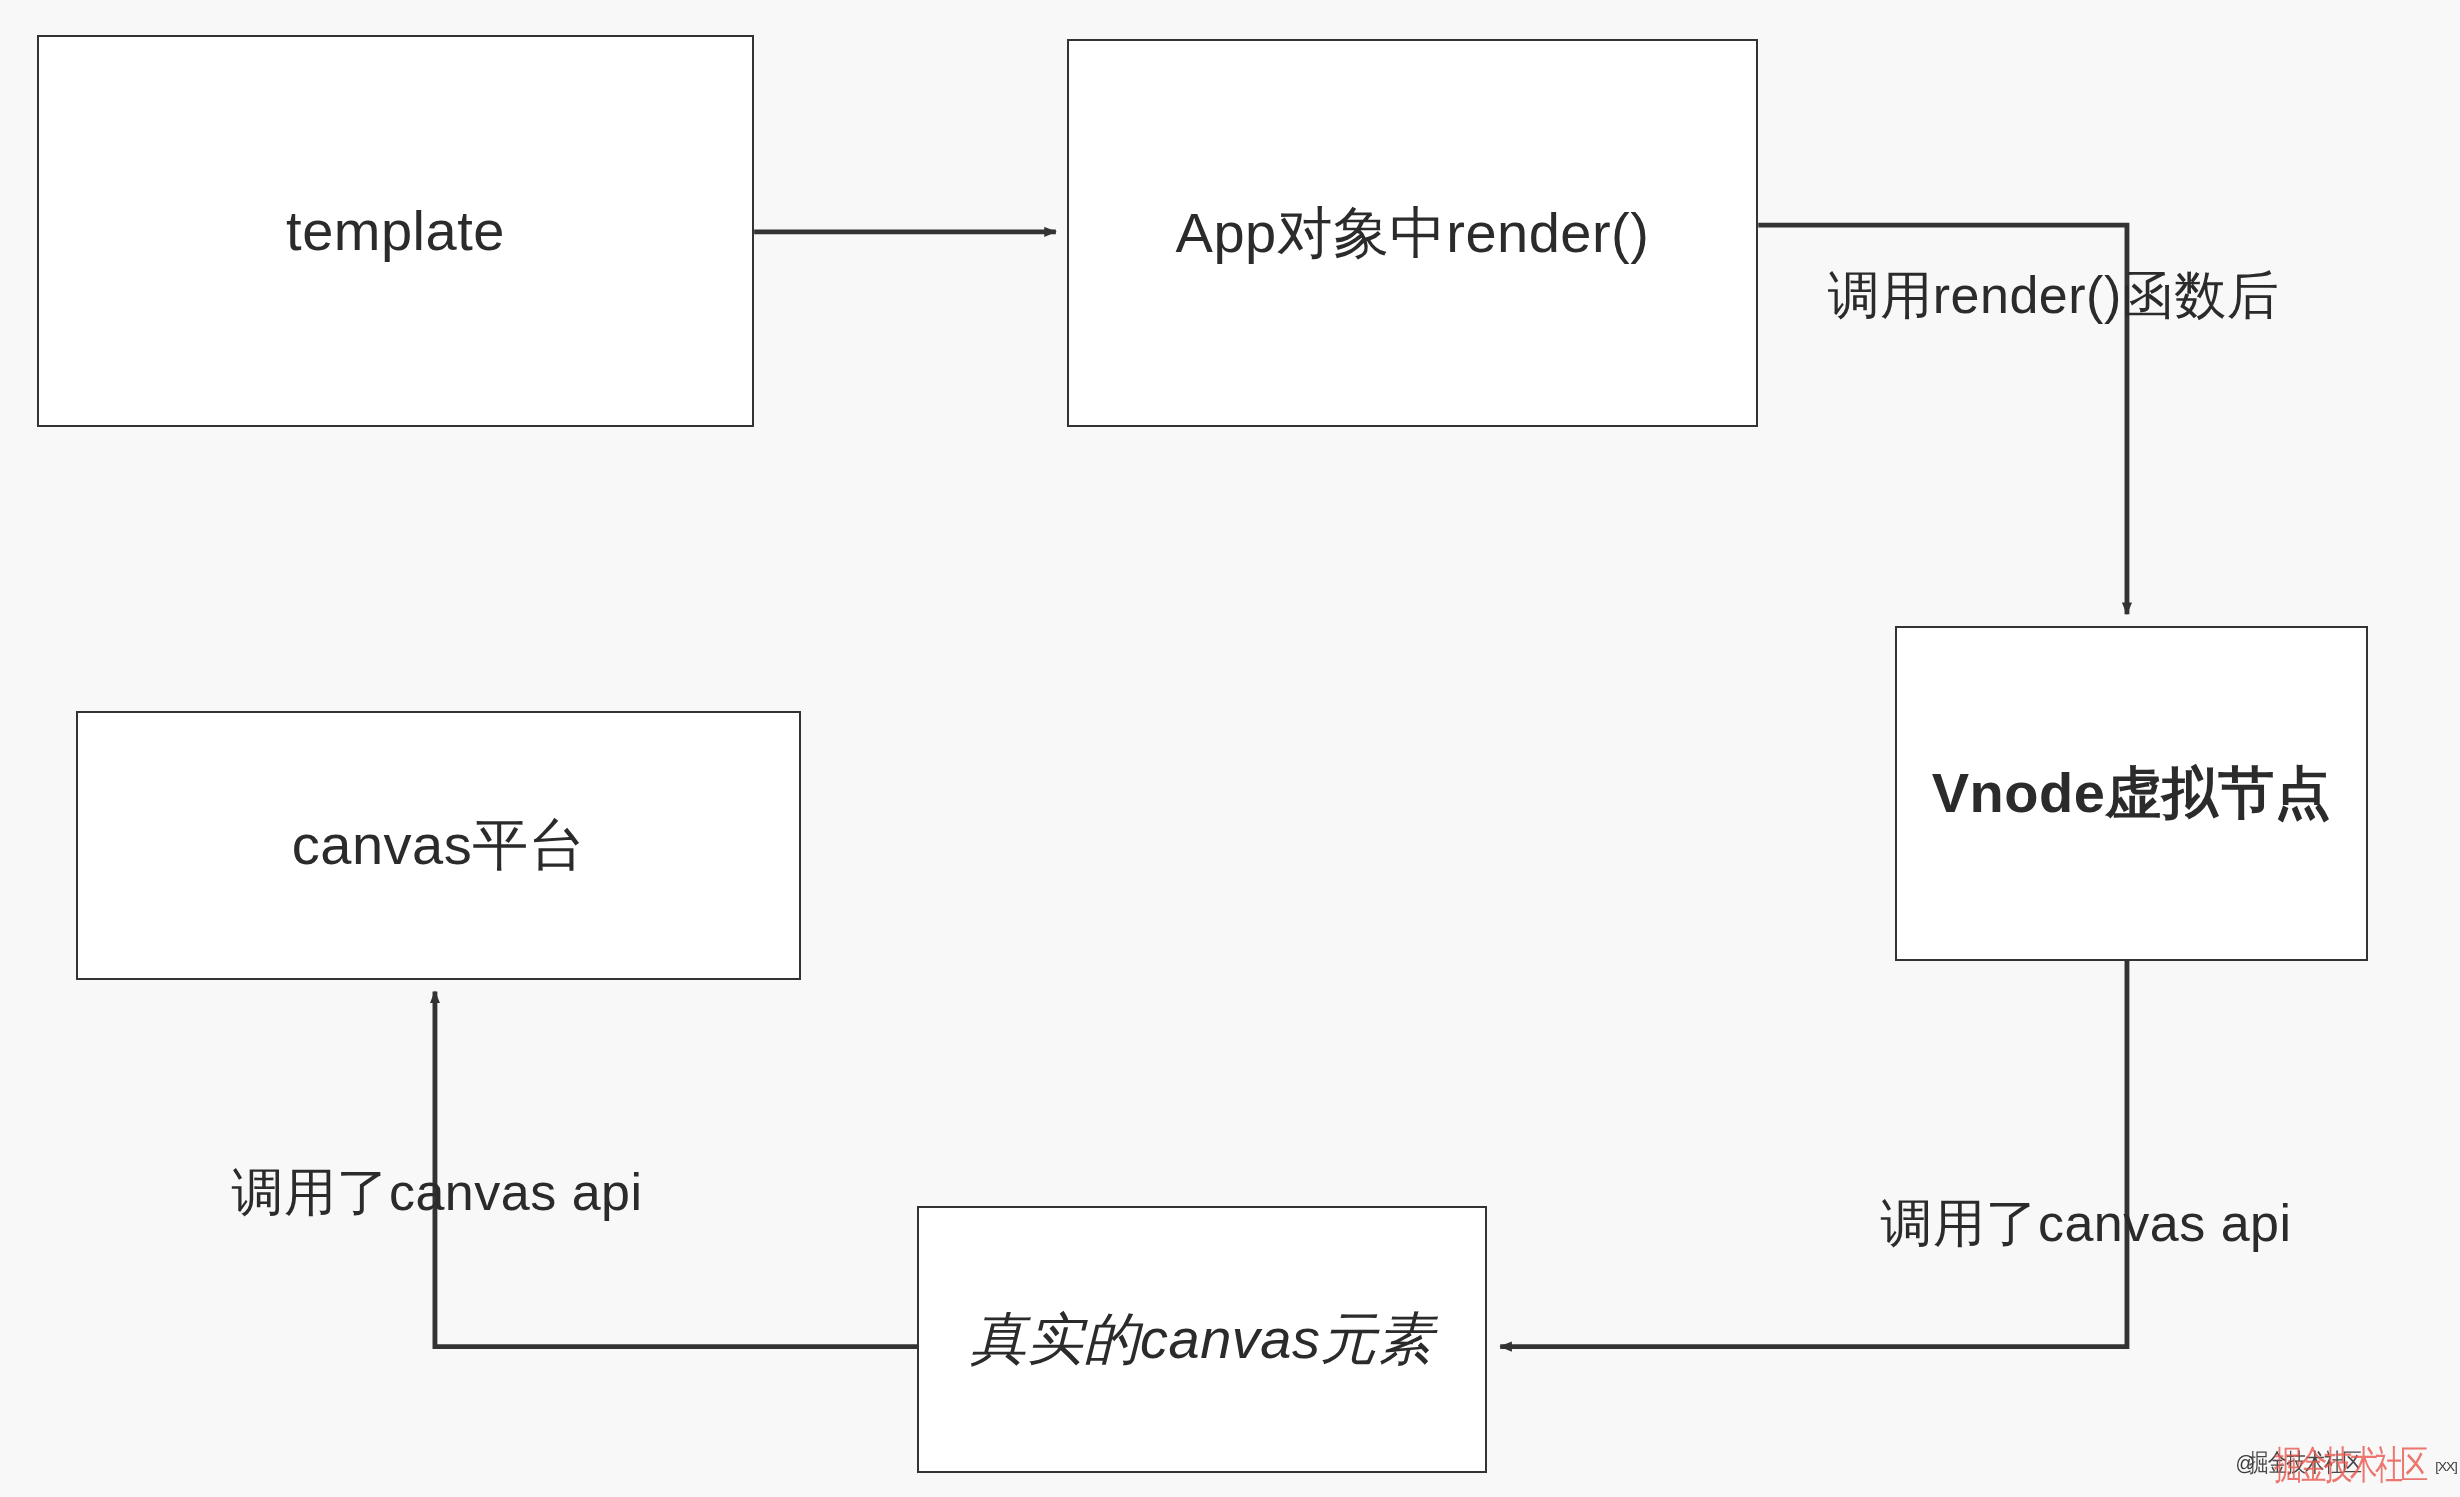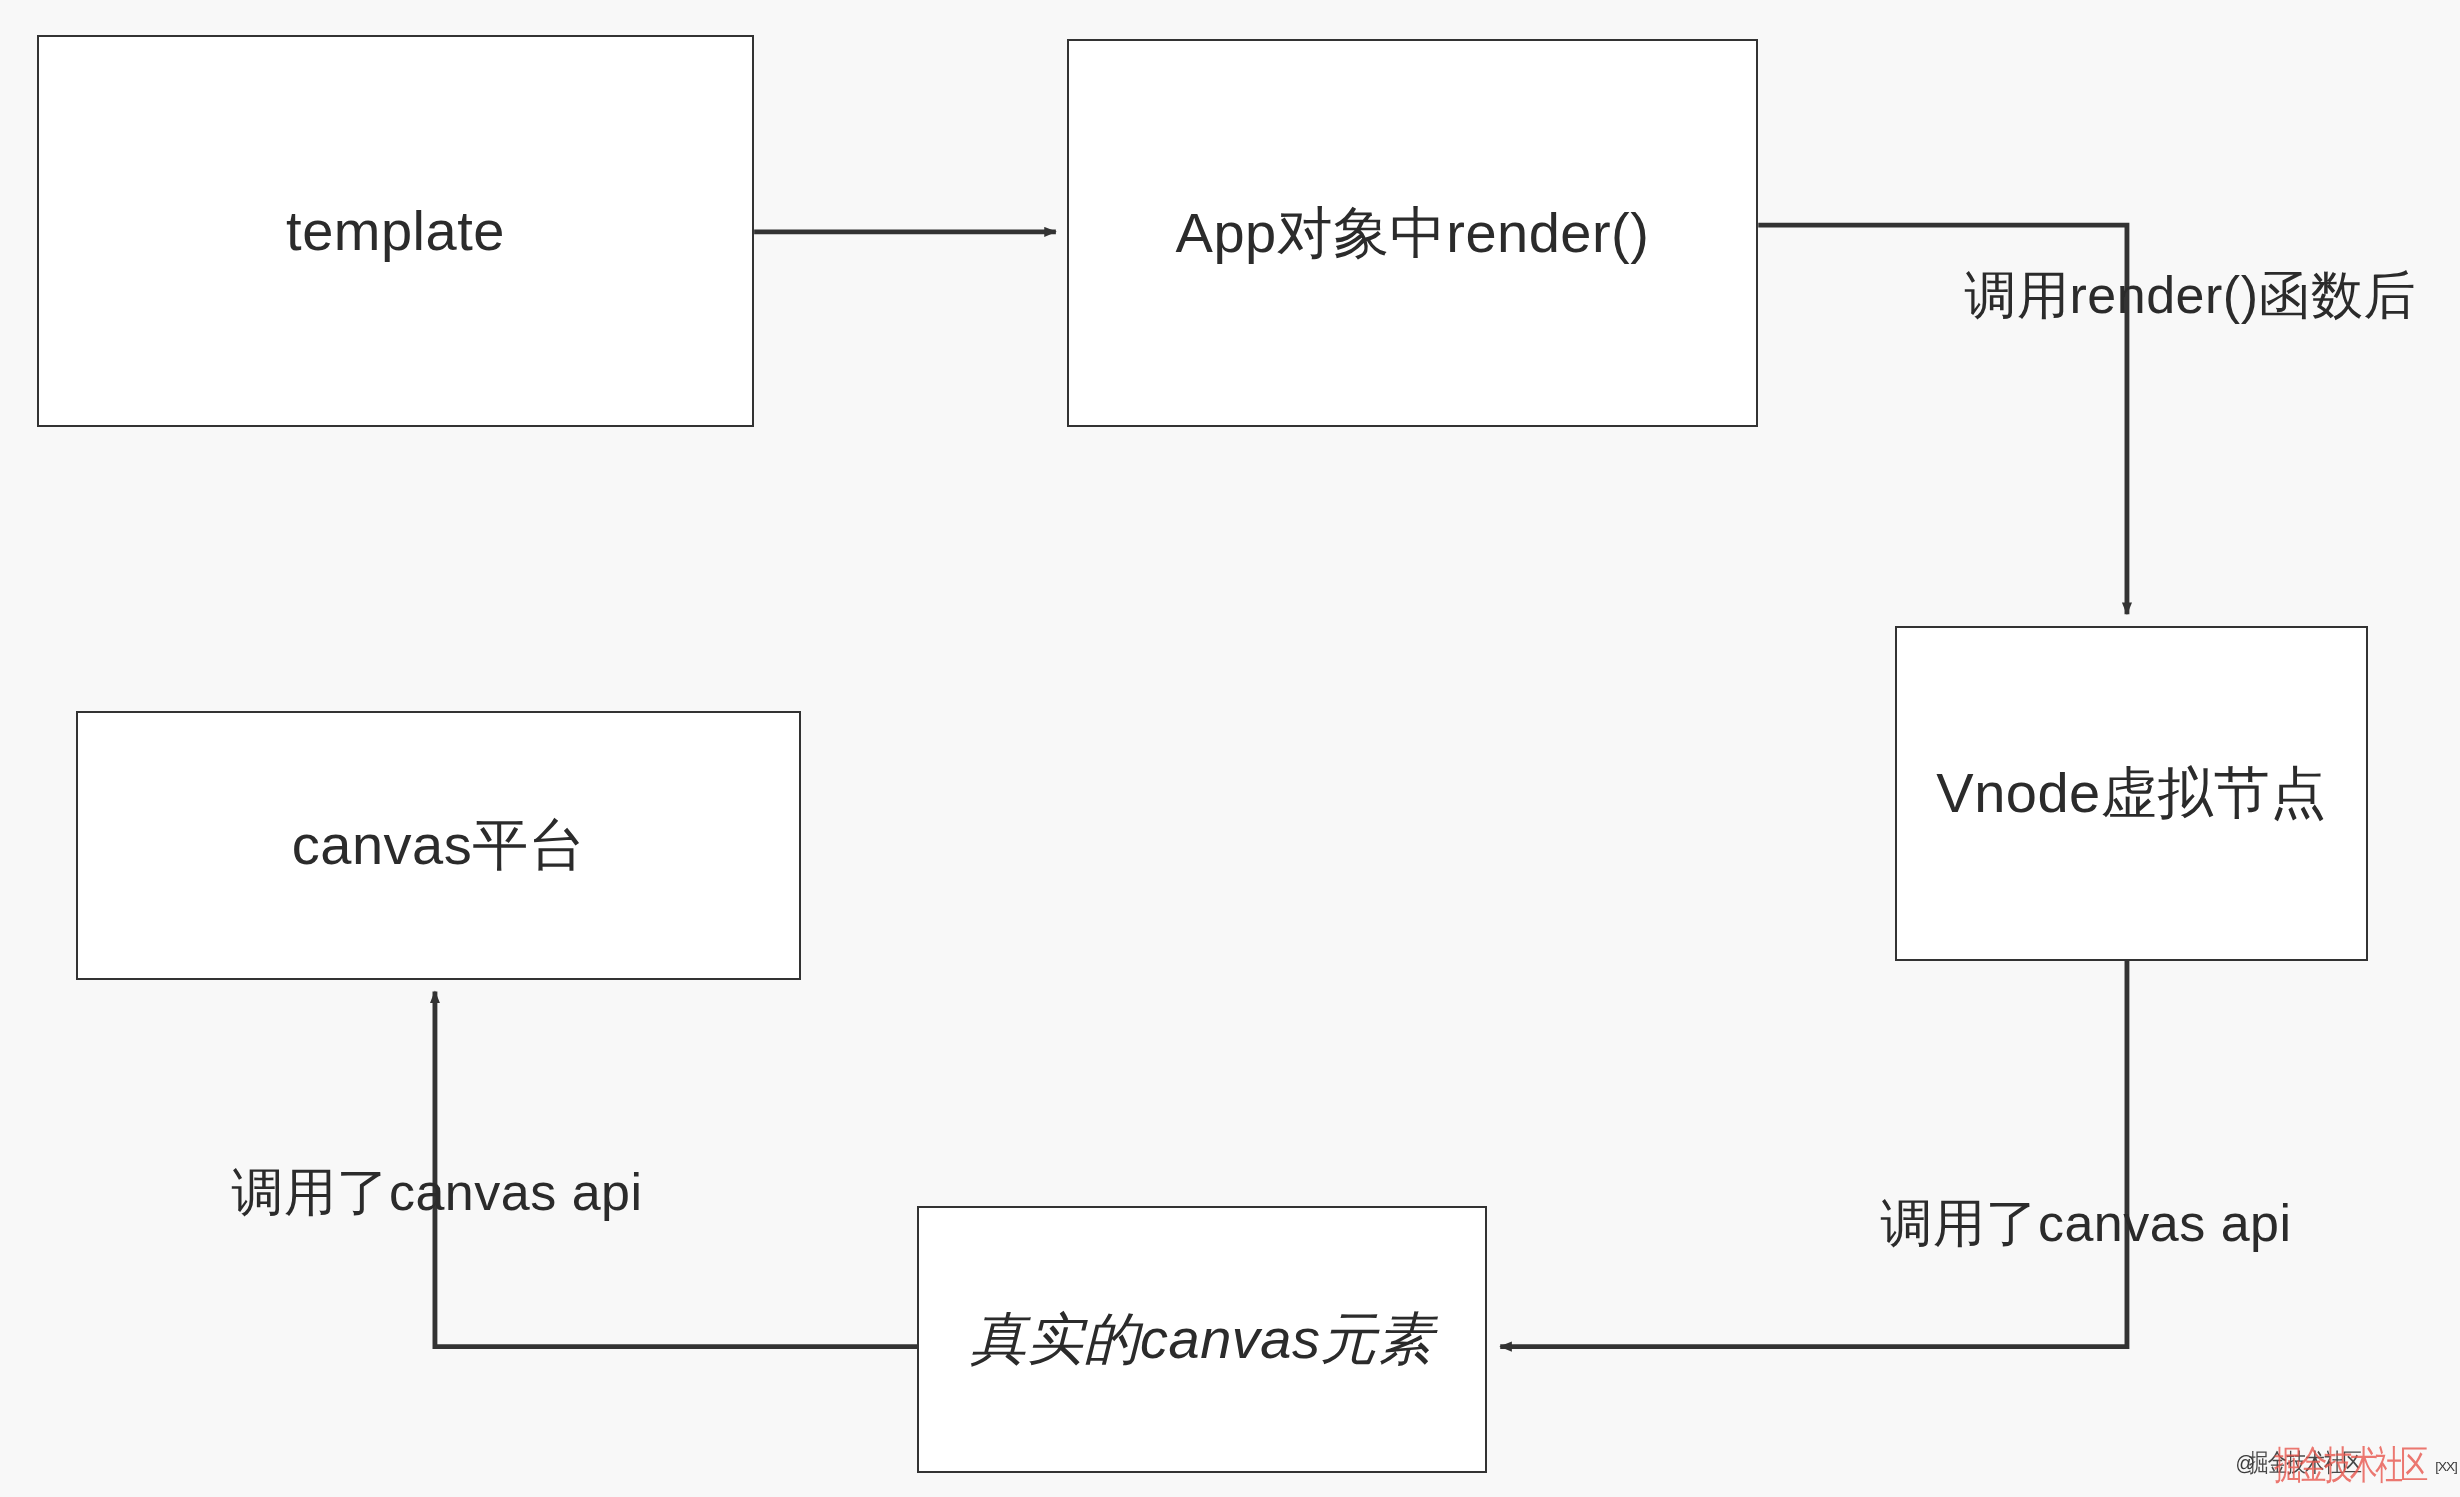--- a/index.html
+++ b/index.html
@@ -49,26 +49,26 @@
     font-size: 52px;
     line-height: 1.22;
     letter-spacing: 0.5px;
     text-align: center;
     white-space: pre-wrap;
   }
 
   
   #node-template   { left: 37px;   top: 35px;   width: 717px; height: 392px; }
   #node-app        { left: 1067px; top: 39px;   width: 691px; height: 388px; text-align: center; }
-  #node-vnode      { left: 1895px; top: 626px;  width: 473px; height: 335px; }
+  #node-vnode      { left: 1895px; top: 626px;  width: 473px; height: 335px; font-weight: bold; }
   #node-canvas-platform { left: 76px;  top: 711px;  width: 725px; height: 269px; justify-content: flex-end; }
   #node-real-canvas{ left: 917px;  top: 1206px; width: 570px; height: 267px; font-style: italic; }
 
   
-  #label-render-call   { left: 1873px; top: 264px;  width: 543px; text-align: right; }
+  #label-render-call   { left: 1782px; top: 264px;  width: 543px; }
   #label-canvas-api-left  { left: 136px;  top: 1161px; width: 602px; }
   #label-canvas-api-right { left: 1766px; top: 1192px; width: 640px; }
 
   
   #watermark {
     position: absolute;
     left: 2249px;
     top: 1434px;
     width: 204px;
     height: 54px;

